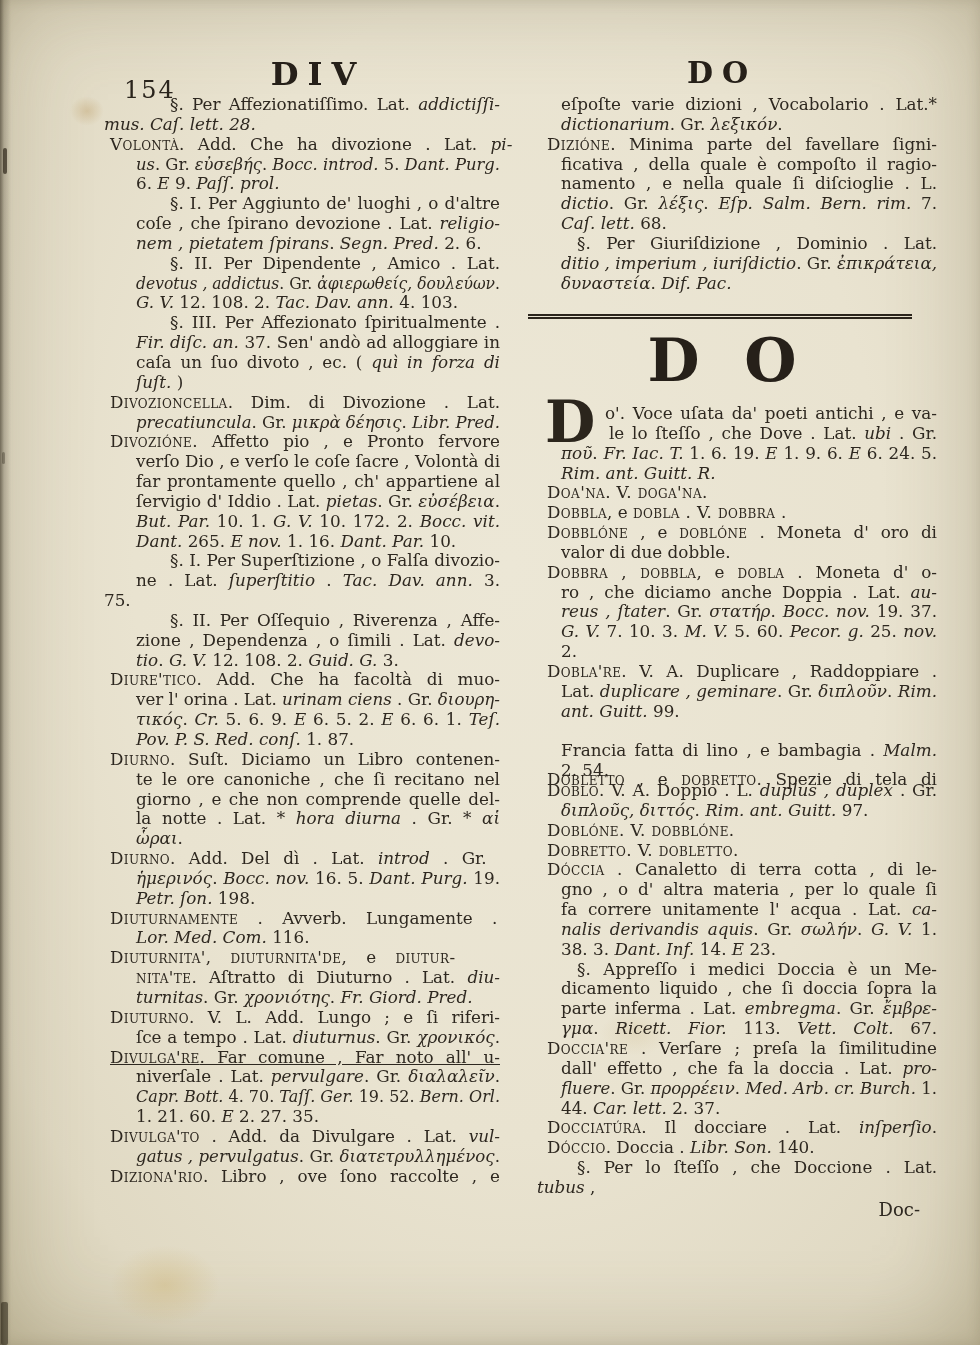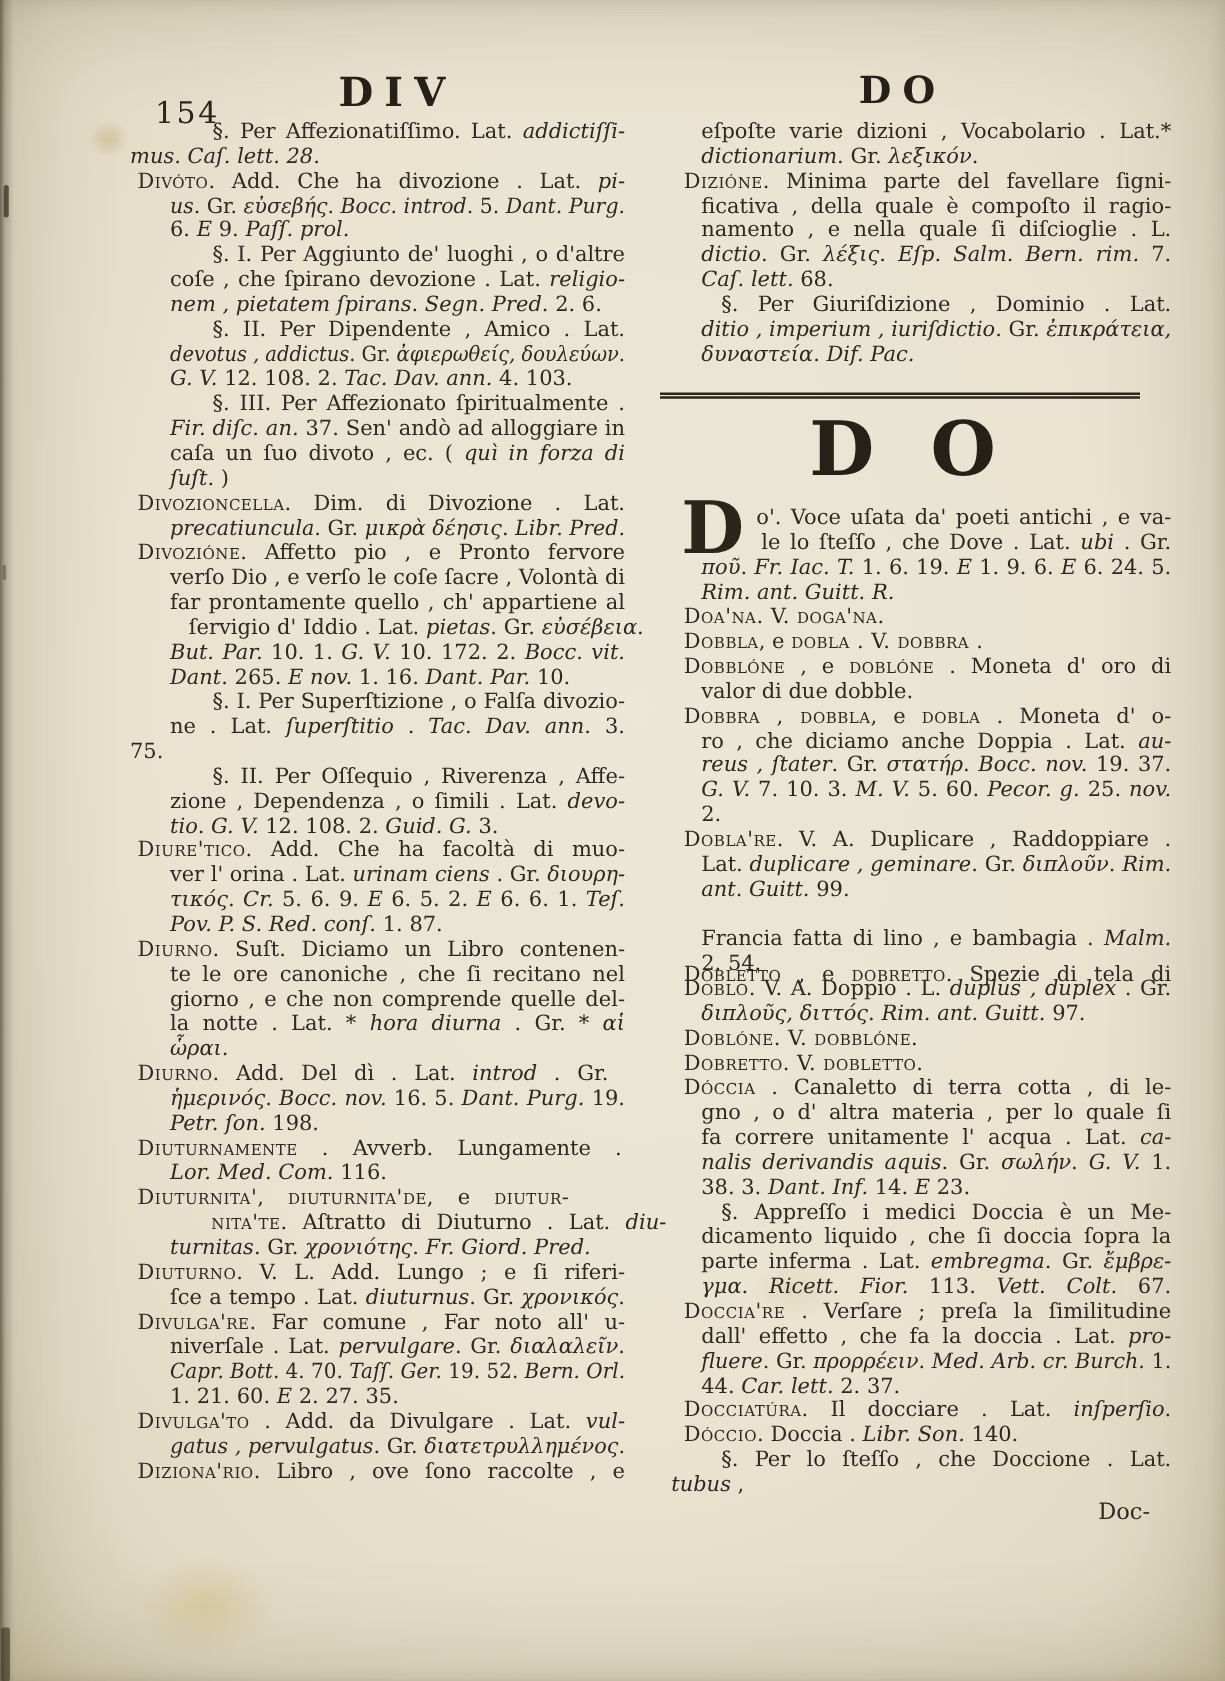--- a/index.html
+++ b/index.html
@@ -72,39 +72,39 @@
   <div class="speck speck2"></div>
   <div class="speck speck3"></div>
 
   <div class="pgnum">154</div>
   <div class="runhead runhead-l">DIV</div>
   <div class="runhead runhead-r">DO</div>
 
   <div class="col col-l" id="col-left">
       <div class="ln p"><span class="t" style="word-spacing: 2.90625px;"><span class="r">§. Per Affezionatiſſimo. Lat. </span><span class="i">addictiſſi-</span></span></div>
       <div class="ln m"><span class="t"><span class="i">mus. Caſ. lett. 28.</span></span></div>
-      <div class="ln e"><span class="t" style="word-spacing: 8.02455px;"><span class="s">Divóto</span><span class="r">. Add. Che ha divozione . Lat. </span><span class="i">pi-</span></span></div>
+      <div class="ln e"><span class="t" style="word-spacing: 8.02455px;"><span class="s">Volontà</span><span class="r">. Add. Che ha divozione . Lat. </span><span class="i">pi-</span></span></div>
       <div class="ln c"><span class="t" style="transform-origin: 0px 50%; transform: scaleX(0.974687);"><span class="i">us</span><span class="r">. Gr. </span><span class="g">εὐσεβής</span><span class="r">. </span><span class="i">Bocc. introd. </span><span class="r">5. </span><span class="i">Dant. Purg.</span></span></div>
       <div class="ln c"><span class="t"><span class="r">6. </span><span class="i">E </span><span class="r">9. </span><span class="i">Paſſ. prol.</span></span></div>
       <div class="ln p"><span class="t" style="word-spacing: 0.794922px;"><span class="r">§. I. Per Aggiunto de' luoghi , o d'altre</span></span></div>
       <div class="ln c"><span class="t" style="word-spacing: 1.40402px;"><span class="r">coſe , che ſpirano devozione . Lat. </span><span class="i">religio-</span></span></div>
       <div class="ln c"><span class="t"><span class="i">nem , pietatem ſpirans</span><span class="r">. </span><span class="i">Segn. Pred. </span><span class="r">2. 6.</span></span></div>
       <div class="ln p"><span class="t" style="word-spacing: 5.22768px;"><span class="r">§. II. Per Dipendente , Amico . Lat.</span></span></div>
       <div class="ln c"><span class="t" style="transform-origin: 0px 50%; transform: scaleX(0.925693);"><span class="i">devotus , addictus</span><span class="r">. Gr. </span><span class="g">ἀφιερωθείς, δουλεύων</span><span class="r">.</span></span></div>
       <div class="ln c"><span class="t"><span class="i">G. V. </span><span class="r">12. 108. 2. </span><span class="i">Tac. Dav. ann. </span><span class="r">4. 103.</span></span></div>
       <div class="ln p"><span class="t" style="word-spacing: 2.5875px;"><span class="r">§. III. Per Affezionato ſpiritualmente .</span></span></div>
       <div class="ln c"><span class="t" style="word-spacing: 0.226562px;"><span class="i">Fir. diſc. an. </span><span class="r">37. Sen' andò ad alloggiare in</span></span></div>
       <div class="ln c"><span class="t" style="word-spacing: 3.48125px;"><span class="r">caſa un ſuo divoto , ec. ( </span><span class="i">quì in forza di</span></span></div>
       <div class="ln c"><span class="t"><span class="i">ſuſt.</span><span class="r"> )</span></span></div>
       <div class="ln e"><span class="t" style="word-spacing: 12.4281px;"><span class="s">Divozioncella</span><span class="r">. Dim. di Divozione . Lat.</span></span></div>
       <div class="ln c"><span class="t" style="transform-origin: 0px 50%; transform: scaleX(0.983659);"><span class="i">precatiuncula</span><span class="r">. Gr. </span><span class="g">μικρὰ δέησις</span><span class="r">. </span><span class="i">Libr. Pred.</span></span></div>
       <div class="ln e"><span class="t" style="word-spacing: 8.8125px;"><span class="s">Divozióne</span><span class="r">. Affetto pio , e Pronto fervore</span></span></div>
       <div class="ln c"><span class="t" style="transform-origin: 0px 50%; transform: scaleX(0.998072);"><span class="r">verſo Dio , e verſo le coſe ſacre , Volontà di</span></span></div>
       <div class="ln c"><span class="t" style="word-spacing: 1.3099px;"><span class="r">far prontamente quello , ch' appartiene al</span></span></div>
-      <div class="ln c"><span class="t" style="word-spacing: 0.0892857px; margin-left: 15px;"><span class="r">ſervigio d' Iddio . Lat. </span><span class="i">pietas</span><span class="r">. Gr. </span><span class="g">εὐσέβεια</span><span class="r">.</span></span></div>
+      <div class="ln c"><span class="t" style="word-spacing: 0.0892857px;"><span class="r">ſervigio d' Iddio . Lat. </span><span class="i">pietas</span><span class="r">. Gr. </span><span class="g">εὐσέβεια</span><span class="r">.</span></span></div>
       <div class="ln c"><span class="t" style="word-spacing: 1.44375px;"><span class="i">But. Par. </span><span class="r">10. 1. </span><span class="i">G. V. </span><span class="r">10. 172. 2. </span><span class="i">Bocc. vit.</span></span></div>
       <div class="ln c"><span class="t"><span class="i">Dant. </span><span class="r">265. </span><span class="i">E nov. </span><span class="r">1. 16. </span><span class="i">Dant. Par. </span><span class="r">10.</span></span></div>
       <div class="ln p"><span class="t" style="word-spacing: 0.129464px;"><span class="r">§. I. Per Superſtizione , o Falſa divozio-</span></span></div>
       <div class="ln c"><span class="t" style="word-spacing: 5.81641px;"><span class="r">ne . Lat. </span><span class="i">ſuperſtitio</span><span class="r"> . </span><span class="i">Tac. Dav. ann. </span><span class="r">3.</span></span></div>
       <div class="ln m"><span class="t"><span class="r">75.</span></span></div>
       <div class="ln p"><span class="t" style="word-spacing: 3.3817px;"><span class="r">§. II. Per Oſſequio , Riverenza , Affe-</span></span></div>
       <div class="ln c"><span class="t" style="word-spacing: 2.77734px;"><span class="r">zione , Dependenza , o ſimili . Lat. </span><span class="i">devo-</span></span></div>
       <div class="ln c"><span class="t"><span class="i">tio</span><span class="r">. </span><span class="i">G. V. </span><span class="r">12. 108. 2. </span><span class="i">Guid. G. </span><span class="r">3.</span></span></div>
       <div class="ln e"><span class="t" style="word-spacing: 9.40104px;"><span class="s">Diure'tico</span><span class="r">. Add. Che ha facoltà di muo-</span></span></div>
       <div class="ln c"><span class="t" style="transform-origin: 0px 50%; transform: scaleX(0.994069);"><span class="r">ver l' orina . Lat. </span><span class="i">urinam ciens</span><span class="r"> . Gr. </span><span class="g">διουρη-</span></span></div>
@@ -114,25 +114,25 @@
       <div class="ln c"><span class="t" style="word-spacing: 3.89062px;"><span class="r">te le ore canoniche , che ſi recitano nel</span></span></div>
       <div class="ln c"><span class="t" style="word-spacing: 2.13393px;"><span class="r">giorno , e che non comprende quelle del-</span></span></div>
       <div class="ln c"><span class="t" style="word-spacing: 5.27344px;"><span class="r">la notte . Lat. * </span><span class="i">hora diurna</span><span class="r"> . Gr. * </span><span class="g">αἱ</span></span></div>
       <div class="ln c"><span class="t"><span class="g">ὧραι</span><span class="r">.</span></span></div>
       <div class="ln e"><span class="t" style="word-spacing: 8.01367px;"><span class="s">Diurno</span><span class="r">. Add. Del dì . Lat. </span><span class="i">introd</span><span class="r"> . Gr.</span></span></div>
       <div class="ln c"><span class="t" style="word-spacing: 0.419643px;"><span class="g">ἡμερινός</span><span class="r">. </span><span class="i">Bocc. nov. </span><span class="r">16. 5. </span><span class="i">Dant. Purg. </span><span class="r">19.</span></span></div>
       <div class="ln c"><span class="t"><span class="i">Petr. ſon. </span><span class="r">198.</span></span></div>
       <div class="ln e"><span class="t" style="word-spacing: 14px;"><span class="s">Diuturnamente</span><span class="r"> . Avverb. Lungamente .</span></span></div>
       <div class="ln c"><span class="t"><span class="i">Lor. Med. Com. </span><span class="r">116.</span></span></div>
       <div class="ln e"><span class="t" style="word-spacing: 14px;"><span class="s">Diuturnita'</span><span class="r">, </span><span class="s">diuturnita'de</span><span class="r">, e </span><span class="s">diutur-</span></span></div>
-      <div class="ln c"><span class="t" style="word-spacing: 6.85677px; margin-left: 33px;"><span class="s">nita'te</span><span class="r">. Aſtratto di Diuturno . Lat. </span><span class="i">diu-</span></span></div>
+      <div class="ln c"><span class="t" style="word-spacing: 6.85677px;"><span class="s">nita'te</span><span class="r">. Aſtratto di Diuturno . Lat. </span><span class="i">diu-</span></span></div>
       <div class="ln c"><span class="t"><span class="i">turnitas</span><span class="r">. Gr. </span><span class="g">χρονιότης</span><span class="r">. </span><span class="i">Fr. Giord. Pred.</span></span></div>
       <div class="ln e"><span class="t" style="word-spacing: 7.96094px;"><span class="s">Diuturno</span><span class="r">. V. L. Add. Lungo ; e ſi riferi-</span></span></div>
       <div class="ln c"><span class="t" style="word-spacing: 0.479911px;"><span class="r">ſce a tempo . Lat. </span><span class="i">diuturnus</span><span class="r">. Gr. </span><span class="g">χρονικός</span><span class="r">.</span></span></div>
-      <div class="ln e"><span class="t" style="word-spacing: 6.96652px;"><span class="s">Divulga're</span><span class="r">. Far comune , Far noto all' u-</span></span></div>
+      <div class="ln e"><span class="t" style="word-spacing: 6.96652px; text-decoration: underline;"><span class="s">Divulga're</span><span class="r">. Far comune , Far noto all' u-</span></span></div>
       <div class="ln c"><span class="t" style="word-spacing: 1.71562px;"><span class="r">niverſale . Lat. </span><span class="i">pervulgare</span><span class="r">. Gr. </span><span class="g">διαλαλεῖν</span><span class="r">.</span></span></div>
       <div class="ln c"><span class="t" style="transform-origin: 0px 50%; transform: scaleX(0.953191);"><span class="i">Capr. Bott. </span><span class="r">4. 70. </span><span class="i">Taſſ. Ger. </span><span class="r">19. 52. </span><span class="i">Bern. Orl.</span></span></div>
       <div class="ln c"><span class="t"><span class="r">1. 21. 60. </span><span class="i">E </span><span class="r">2. 27. 35.</span></span></div>
       <div class="ln e"><span class="t" style="word-spacing: 6.41518px;"><span class="s">Divulga'to</span><span class="r"> . Add. da Divulgare . Lat. </span><span class="i">vul-</span></span></div>
       <div class="ln c"><span class="t" style="transform-origin: 0px 50%; transform: scaleX(0.991657);"><span class="i">gatus , pervulgatus</span><span class="r">. Gr. </span><span class="g">διατετρυλλημένος</span><span class="r">.</span></span></div>
       <div class="ln e"><span class="t" style="word-spacing: 7.53125px;"><span class="s">Diziona'rio</span><span class="r">. Libro , ove ſono raccolte , e</span></span></div>
     </div>
   <div class="col col-rt" id="col-right-top">
       <div class="ln c"><span class="t" style="word-spacing: 5.4401px;"><span class="r">eſpoſte varie dizioni , Vocabolario . Lat.*</span></span></div>
       <div class="ln c"><span class="t"><span class="i">dictionarium</span><span class="r">. Gr. </span><span class="g">λεξικόν</span><span class="r">.</span></span></div>

